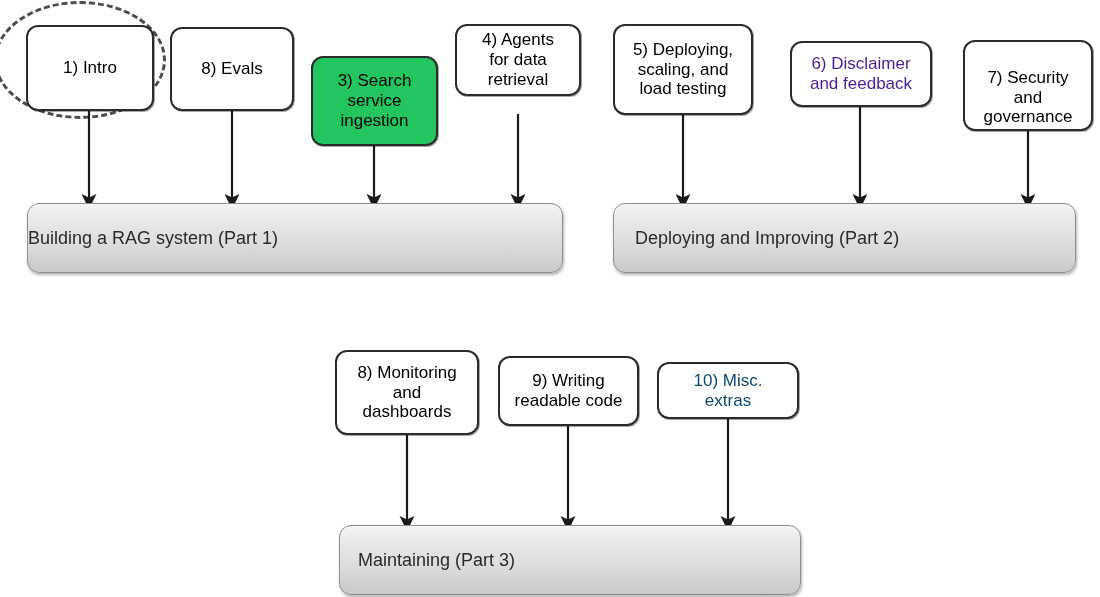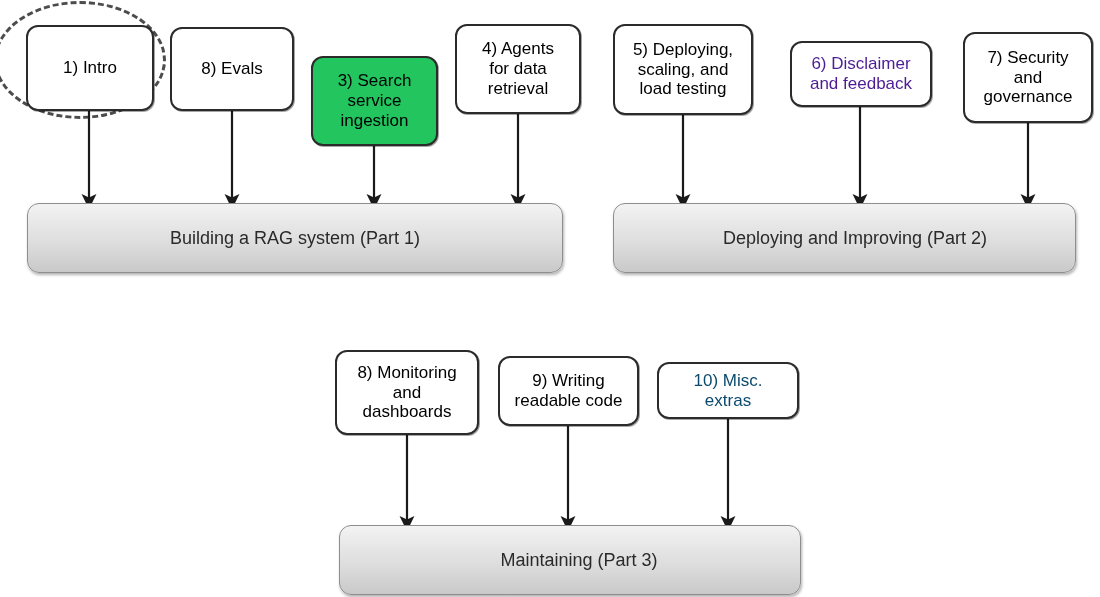--- a/index.html
+++ b/index.html
@@ -55,21 +55,20 @@
 
   
   .part-bar {
     position: absolute;
     box-sizing: border-box;
     border: 1px solid #8e8e8e;
     border-radius: 12px;
     background: linear-gradient(to bottom, #f3f3f3 0%, #eaeaea 22%, #dcdcdc 60%, #c9c9c9 100%);
     display: flex;
     align-items: center;
-    justify-content: center;
     color: #2a2a2a;
     font-size: 18px;
     font-family: "Liberation Sans", sans-serif;
     box-shadow: 1px 2px 3px rgba(0,0,0,0.30);
   }
 
   
   .highlight-ellipse {
     position: absolute;
     box-sizing: border-box;
@@ -110,35 +109,35 @@
         <span class="label">1) Intro</span>
       </div>
       <div class="topic-box" style="left: 170px; top: 27px; width: 124px; height: 84px; border-color: rgb(43, 43, 43); background: rgb(255, 255, 255); color: rgb(0, 0, 0);">
         <span class="label">8) Evals</span>
       </div>
       <div class="topic-box" style="left: 311px; top: 24px; width: 127px; height: 90px; border-color: rgb(43, 43, 43); background: #22c55e; color: rgb(0, 0, 0); margin-top: 32px;">
         <span class="label">3) Search
 service
 ingestion</span>
       </div>
-      <div class="topic-box" style="left: 455px; top: 24px; width: 126px; height: 90px; border-color: rgb(43, 43, 43); background: rgb(255, 255, 255); color: rgb(0, 0, 0);">
+      <div class="topic-box" style="left: 455px; top: 24px; width: 126px; height: 72px; border-color: rgb(43, 43, 43); background: rgb(255, 255, 255); color: rgb(0, 0, 0);">
         <span class="label">4) Agents
 for data
 retrieval</span>
       </div>
       <div class="topic-box" style="left: 613px; top: 24px; width: 140px; height: 91px; border-color: rgb(43, 43, 43); background: rgb(255, 255, 255); color: rgb(0, 0, 0);">
         <span class="label">5) Deploying,
 scaling, and
 load testing</span>
       </div>
       <div class="topic-box" style="left: 790px; top: 41px; width: 142px; height: 66px; border-color: rgb(43, 43, 43); background: rgb(255, 255, 255); color: #4c1d95;">
         <span class="label">6) Disclaimer
 and feedback</span>
       </div>
-      <div class="topic-box" style="left: 963px; top: 32px; width: 130px; height: 91px; border-color: rgb(43, 43, 43); background: rgb(255, 255, 255); color: rgb(0, 0, 0);">
+      <div class="topic-box" style="left: 963px; top: 40px; width: 130px; height: 91px; border-color: rgb(43, 43, 43); background: rgb(255, 255, 255); color: rgb(0, 0, 0); align-items: flex-end;">
         <span class="label">7) Security
 and
 governance</span>
       </div>
       <div class="topic-box" style="left: 335px; top: 350px; width: 144px; height: 85px; border-color: rgb(43, 43, 43); background: rgb(255, 255, 255); color: rgb(0, 0, 0);">
         <span class="label">8) Monitoring
 and
 dashboards</span>
       </div>
       <div class="topic-box" style="left: 498px; top: 356px; width: 141px; height: 70px; border-color: rgb(43, 43, 43); background: rgb(255, 255, 255); color: rgb(0, 0, 0);">

